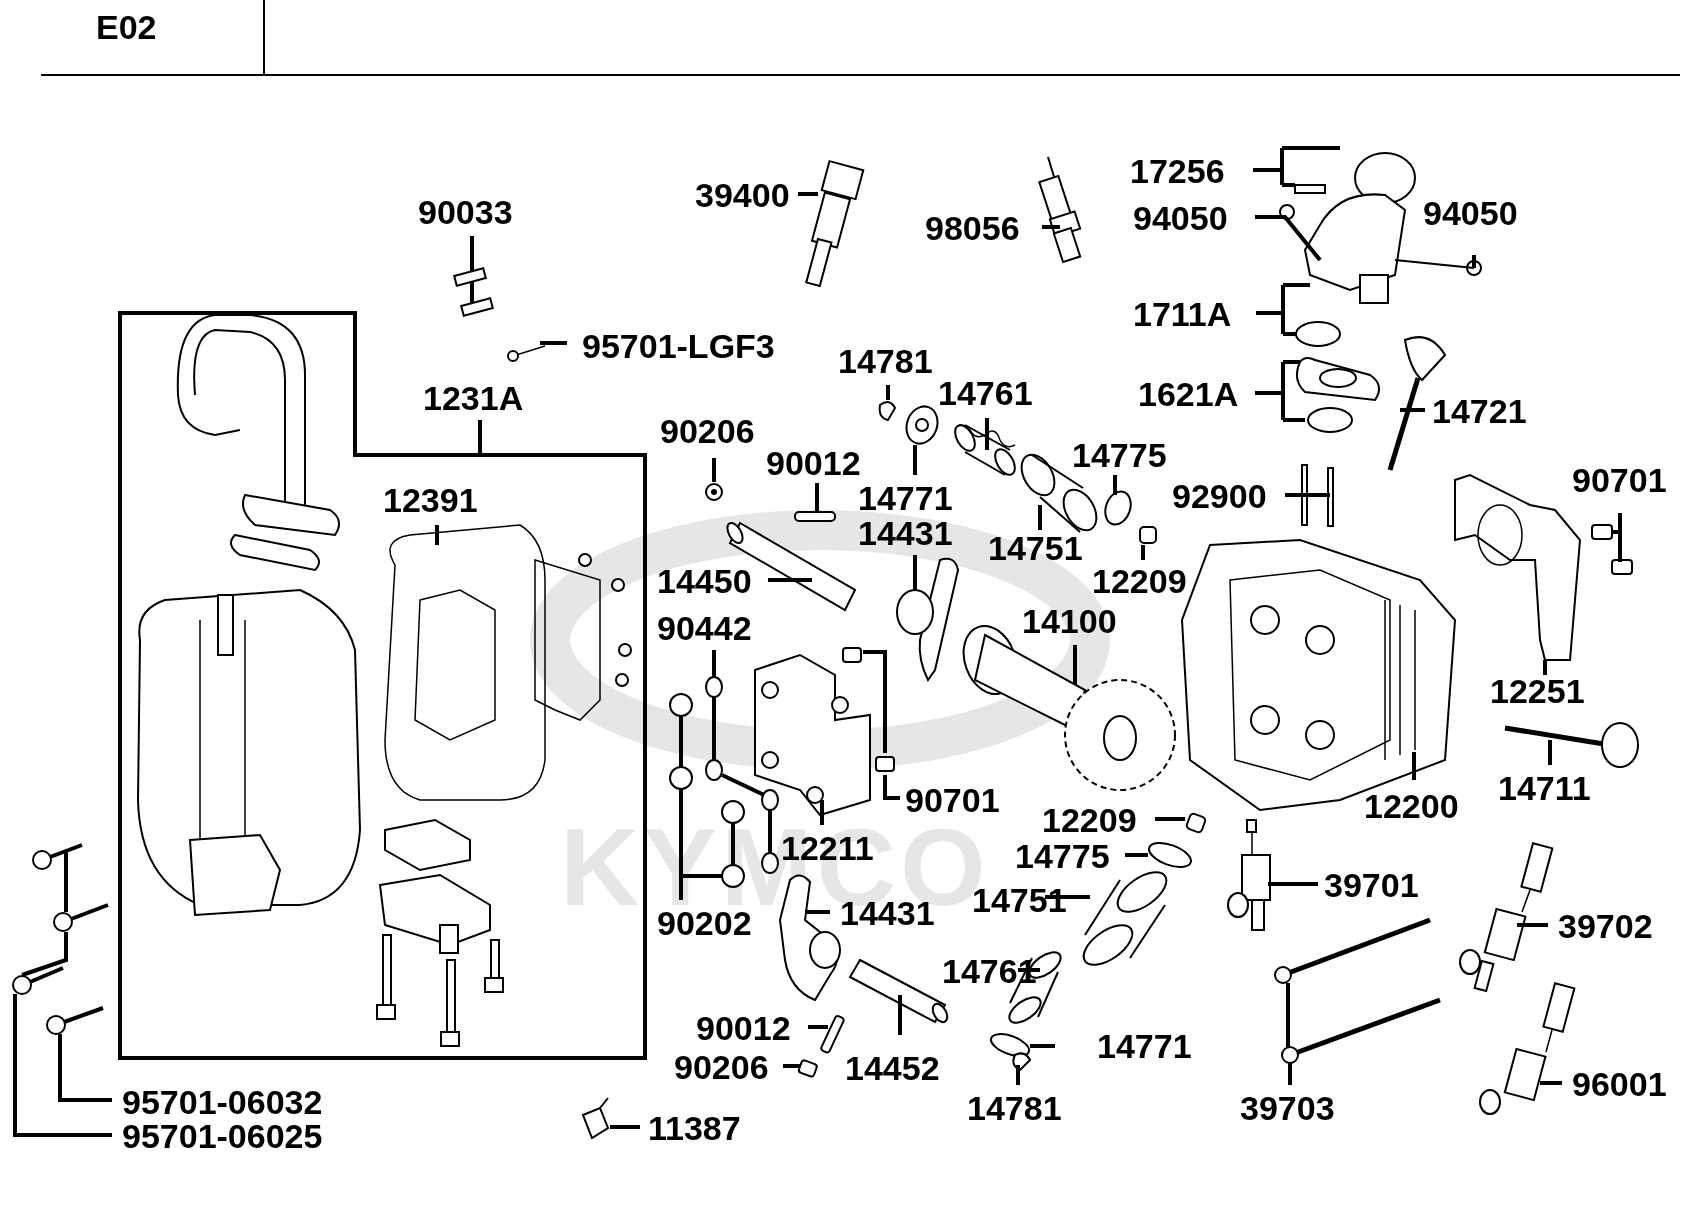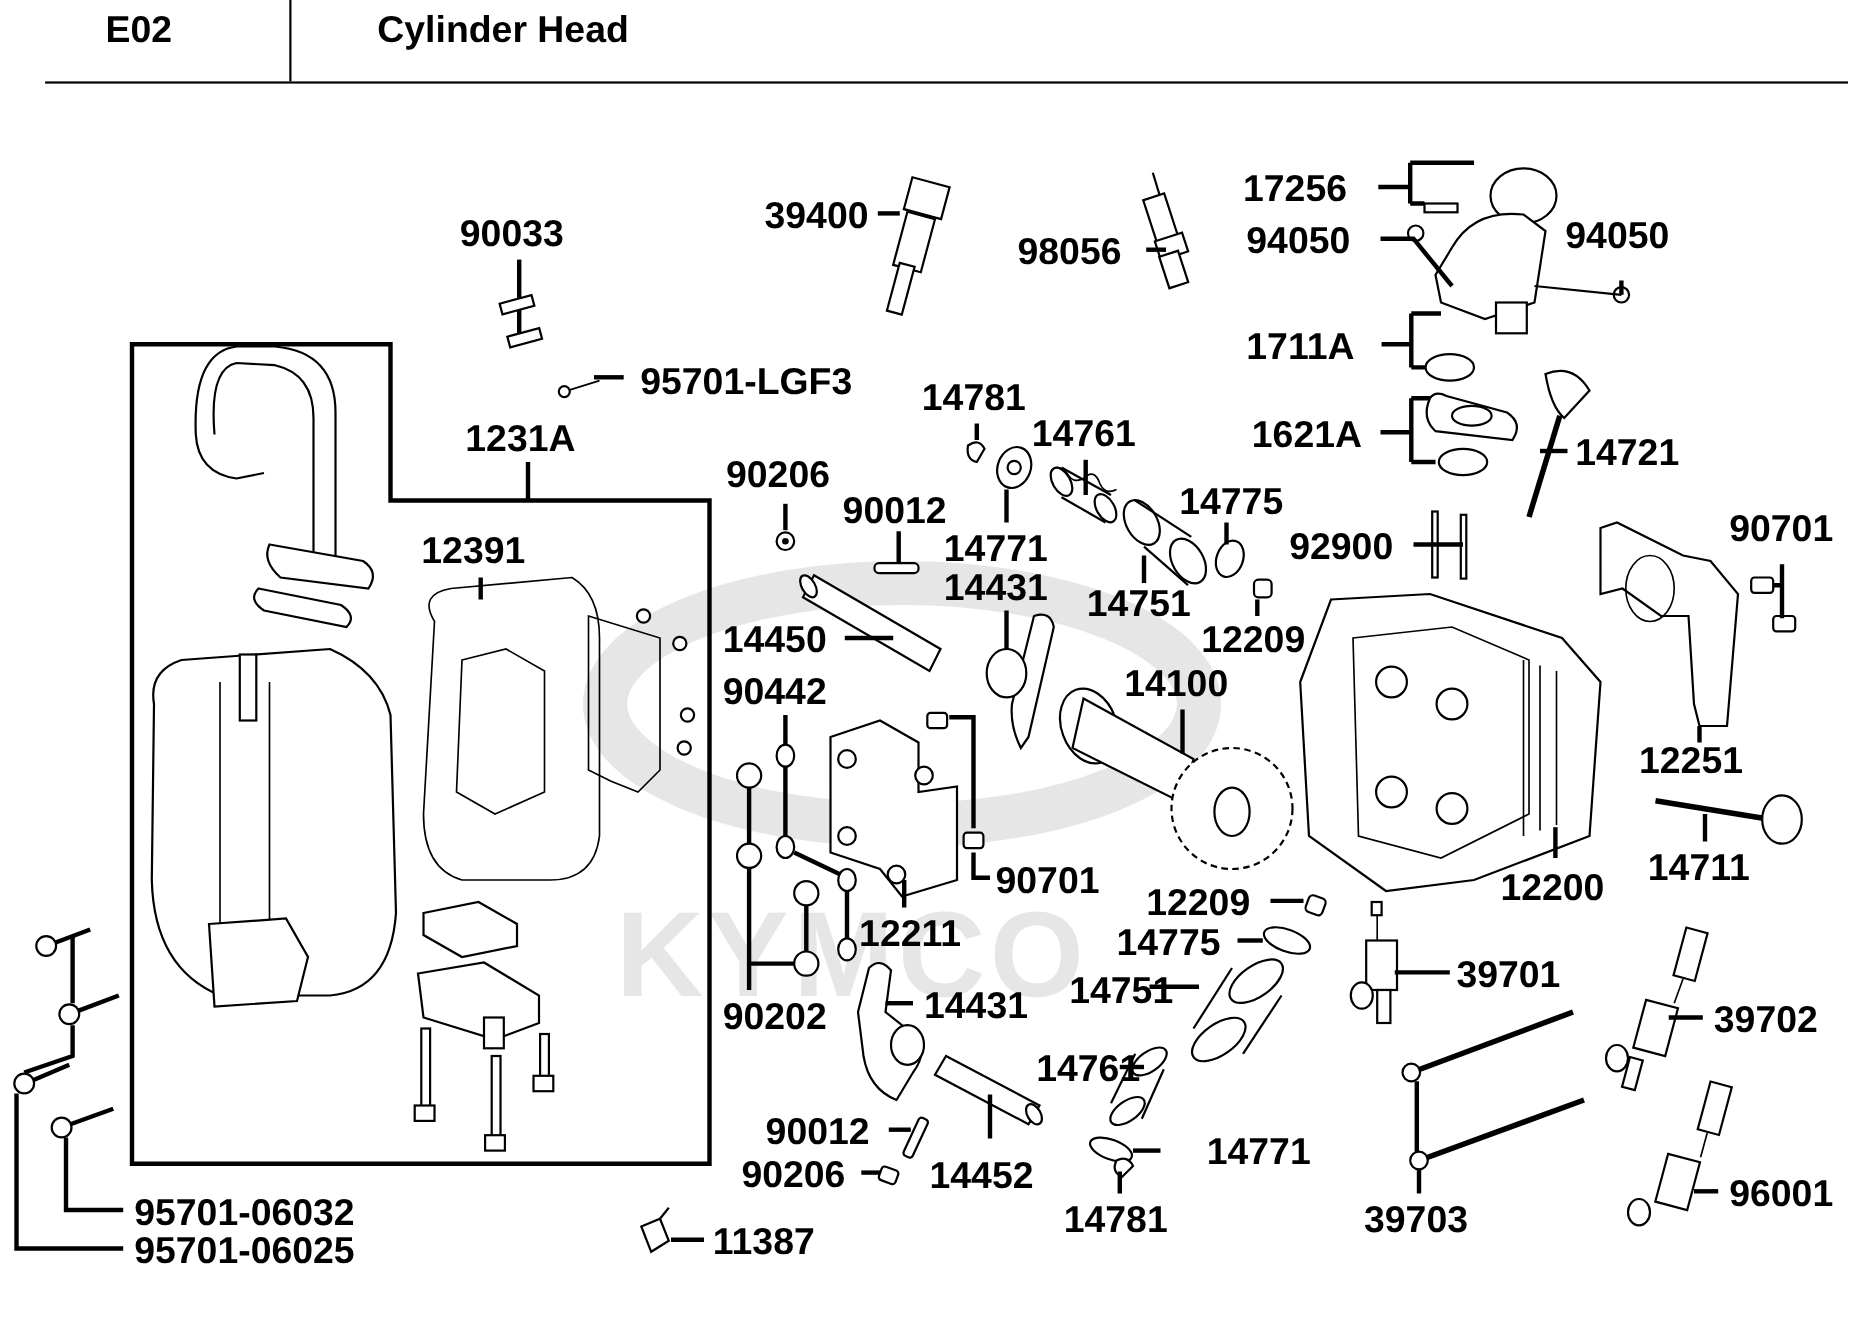--- a/index.html
+++ b/index.html
@@ -14,21 +14,20 @@
   .ln{stroke:#000;stroke-width:4;fill:none;}
   .part{stroke:#000;stroke-width:2;fill:#fff;}
   .part-thin{stroke:#000;stroke-width:1.5;fill:none;}
 </style>
 </head>
 <body>
 
 <div class="header">
   <div class="hdr-code">E02</div>
   <div class="hdr-sep"></div>
-  <div class="hdr-title">Cylinder Head</div>
 </div>
 
 <svg class="diagram" width="1687" height="1221" viewBox="0 0 1687 1221">
 
   <g>
     <ellipse cx="820" cy="640" rx="270" ry="110" fill="none" stroke="#e6e6e6" stroke-width="40"></ellipse>
     <text class="wm" x="560" y="905">KYMCO</text>
   </g>
 
   <path class="ln" d="M120 313 H355 V455 H645 V1058 H120 Z"></path>

